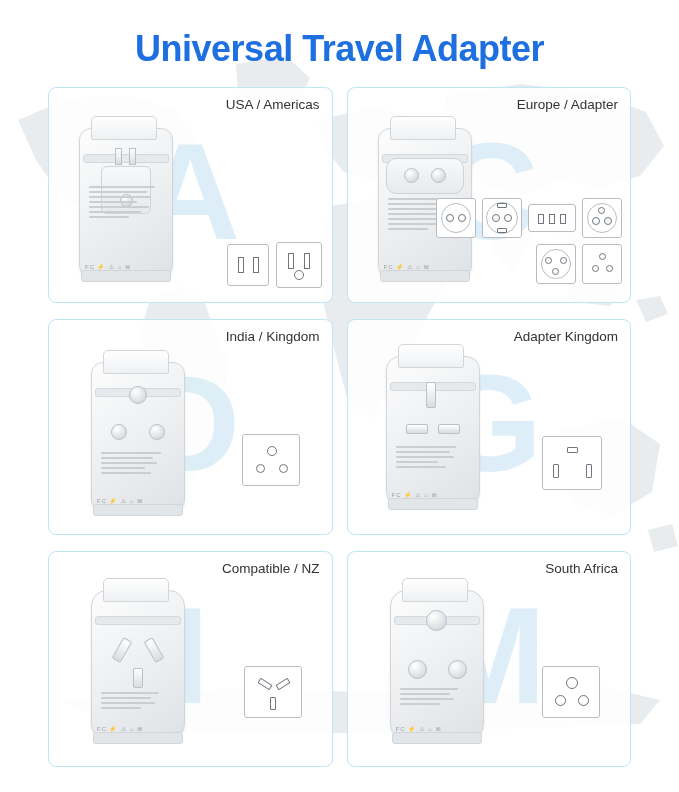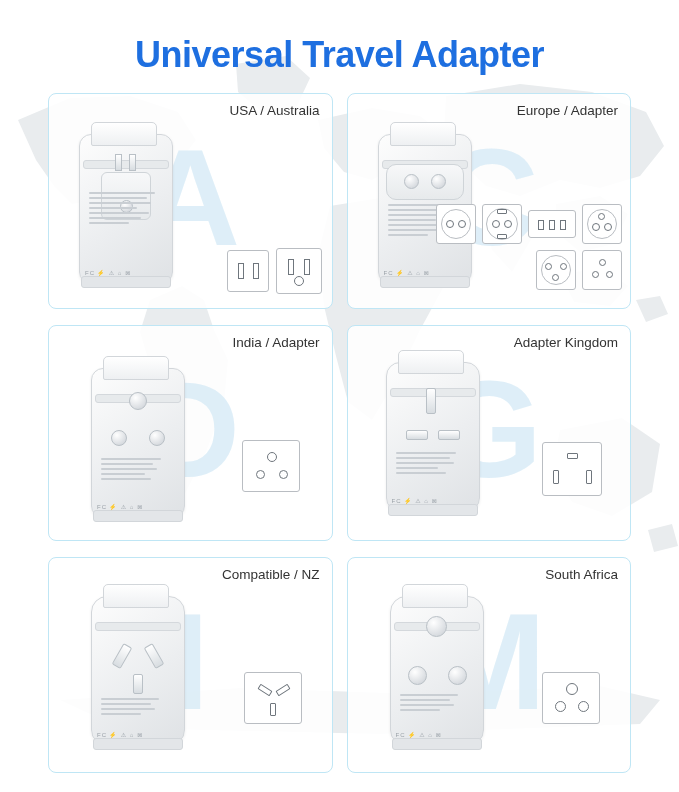--- a/index.html
+++ b/index.html
@@ -36,21 +36,21 @@
   
   .header {
     text-align: center;
     padding-top: 22px;
   }
   .title {
     font-size: 36px;
     font-weight: bold;
     color: #1e6fe0;
     letter-spacing: -0.5px;
-    margin: 12px;
+    margin: 6px;
     line-height: 1.15;
   }
   .subtitle {
     font-size: 17px;
     color: #3b3b3b;
     margin: 12px 0 0 0;
     font-weight: 400;
   }
 
   
@@ -263,21 +263,21 @@
 <div class="page">
 
   <div class="header">
     <h1 class="title">Universal Travel Adapter</h1>
   </div>
 
   <div class="grid">
 
     <div class="card">
       <div class="ghost-letter">A</div>
-      <div class="card-label">USA / Australia</div>
+      <div class="card-label">USA / Americas</div>
       <div class="card-body">
         <div class="adapter">
           <div class="adp-shell"></div>
           <div class="adp-top"></div>
           <div class="adp-slide"></div>
           <div class="adp-foot"></div>
           <div class="socket-face" style="left:30px;top:52px;width:48px;height:46px;"></div>
           <div class="pins">
             <div class="pin" style="left:44px;top:34px;width:5px;height:15px;"></div>
             <div class="pin" style="left:58px;top:34px;width:5px;height:15px;"></div>
@@ -369,21 +369,21 @@
             <div class="hole round" style="left:9px;top:20px;width:5px;height:5px;"></div>
             <div class="hole round" style="left:23px;top:20px;width:5px;height:5px;"></div>
             <div class="hole round" style="left:16px;top:8px;width:5px;height:5px;"></div>
           </div>
         </div>
       </div>
     </div>
 
     <div class="card">
       <div class="ghost-letter">D</div>
-      <div class="card-label">India / Adapter</div>
+      <div class="card-label">India / Kingdom</div>
       <div class="card-body">
         <div class="adapter" style="left:34px;top:28px;">
           <div class="adp-shell"></div>
           <div class="adp-top"></div>
           <div class="adp-slide"></div>
           <div class="adp-foot"></div>
           <div class="pins">
             <div class="pin pin-round" style="left:46px;top:38px;width:16px;height:16px;"></div>
             <div class="pin pin-round" style="left:28px;top:76px;width:14px;height:14px;"></div>
             <div class="pin pin-round" style="left:66px;top:76px;width:14px;height:14px;"></div>

